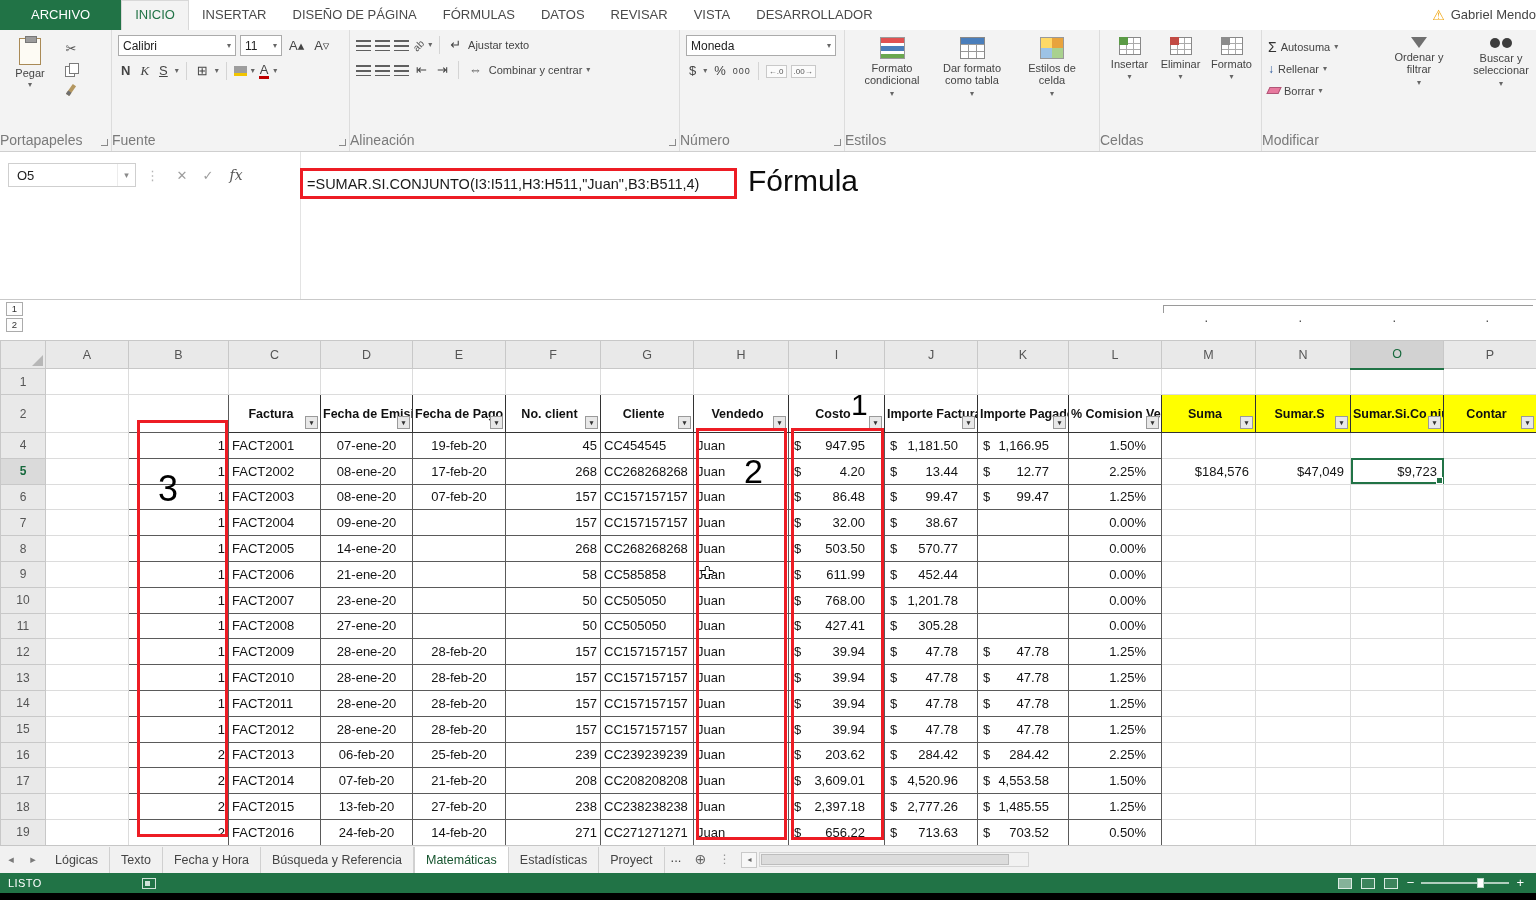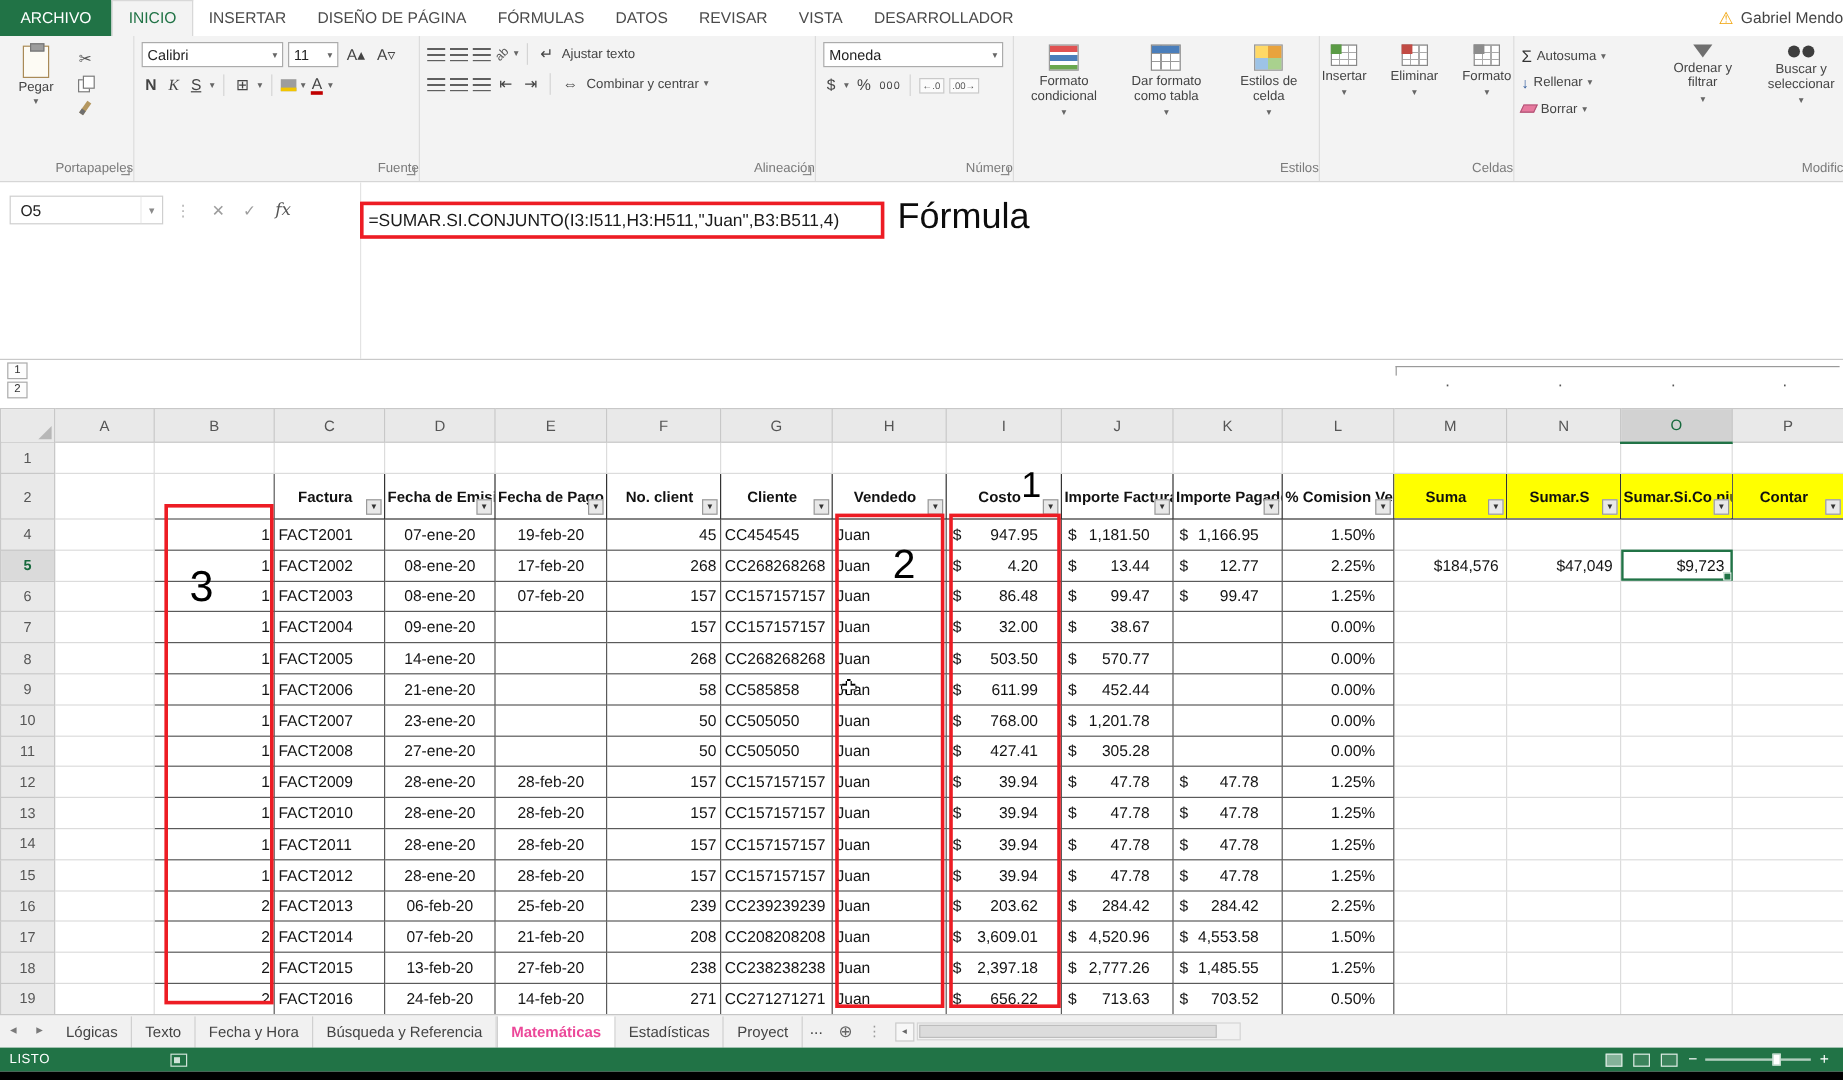--- a/index.html
+++ b/index.html
@@ -2,30 +2,30 @@
 <html><head>
 <meta charset="utf-8">
 <style>
   * { box-sizing: border-box; margin: 0; padding: 0; }
   html,body { width:1536px; height:900px; overflow:hidden; }
   body { font-family:"Liberation Sans", sans-serif; background:#fff; position:relative; color:#222; }
 
   
   .tabsrow { position:absolute; left:0; top:0; width:1536px; height:30px; background:#fff; display:flex; align-items:stretch; font-size:13px; }
   .tab { padding:0 13px; line-height:30px; color:#4a4a4a; cursor:default; white-space:nowrap; }
-  .t-file { background:#217346; color:#fff; padding:0 17px; }
+  .t-file { background:#217346; color:#fff; padding:0 31px; }
   .t-active { color:#217346; background:#f3f3f3; border:1px solid #d8d8d8; border-bottom:none; line-height:28px; }
   .userarea { margin-left:auto; display:flex; align-items:center; gap:6px; line-height:30px; color:#444; white-space:nowrap; overflow:hidden; max-width:148px; flex:0 0 auto; }
   .warn { color:#f0a30a; font-size:14px; }
 
   
   .ribbon { position:absolute; left:0; top:30px; width:1536px; height:122px; background:#f3f3f3; border-bottom:1px solid #cfcfcf; display:flex; }
   .rgroup { position:relative; border-right:1px solid #dcdcdc; display:flex; flex-direction:column; flex:0 0 auto; }
   .gcontent { flex:1; padding:5px 6px 0 6px; }
-  .glabel { height:18px; text-align:right; font-size:11px; color:#7a7a7a; line-height:15px; position:relative; }
+  .glabel { height:18px; text-align:left; font-size:14px; color:#7a7a7a; line-height:15px; position:relative; }
   .dlg { position:absolute; right:3px; bottom:5px; width:7px; height:7px; border-right:1px solid #8a8a8a; border-bottom:1px solid #8a8a8a; }
   .g-clip { width:112px; } .g-font { width:238px; } .g-align { width:330px; }
   .g-num { width:165px; } .g-styles { width:255px; } .g-cells { width:162px; } .g-mod { flex:1; }
 
   .g-clip .gcontent { display:flex; gap:8px; }
   .paste-btn { width:48px; display:flex; flex-direction:column; align-items:center; gap:2px; font-size:11px; color:#444; padding-top:3px; }
   .i-clipboard { width:22px; height:27px; background:#fdfbf4; border:1px solid #a98a56; position:relative; }
   .i-clipboard::before { content:""; position:absolute; left:5px; top:-3px; width:10px; height:5px; background:#9c9c9c; border:1px solid #777; }
   .dd { font-size:8px; color:#666; line-height:8px; }
   .clip-mini { display:flex; flex-direction:column; gap:7px; padding-top:6px; font-size:13px; color:#555; }
@@ -43,21 +43,21 @@
   .sep-v { width:1px; height:18px; background:#d4d4d4; margin:0 3px; }
   .i-fill { width:13px; height:10px; background:#9d9d9d; border-bottom:3px solid #f2c500; }
   .a-red { border-bottom:3px solid #c00000; line-height:13px; font-size:13px; color:#444; padding:0 1px; }
   .i-lines { width:15px; height:11px; background:repeating-linear-gradient(to bottom,#5f5f5f 0 2px,transparent 2px 5px); }
   .rot { display:inline-block; transform:rotate(-45deg); font-size:10px; color:#555; }
   .lbl11 { font-size:11px; color:#444; white-space:nowrap; }
   .tiny { font-size:8px; color:#555; border:1px solid #c9c9c9; background:#fbfbfb; padding:1px 2px; }
   .num000 { font-size:9px; color:#444; letter-spacing:1px; }
 
   .bigbtn { display:flex; flex-direction:column; align-items:center; text-align:center; font-size:11px; color:#444; line-height:1.12; gap:3px; padding:2px 3px; }
-  .g-styles .gcontent, .g-cells .gcontent { display:flex; gap:14px; justify-content:center; }
+  .g-styles .gcontent, .g-cells .gcontent { display:flex; gap:4px; justify-content:center; }
   .g-styles .bigbtn { width:76px; } .g-cells .bigbtn { width:48px; }
   .i-cond { width:25px; height:22px; border:1px solid #9a9a9a; background:linear-gradient(to bottom,#e05252 0 5px,#fff 5px 8px,#4a7ebb 8px 13px,#fff 13px 16px,#6aa84f 16px 21px); }
   .i-table { width:25px; height:22px; border:1px solid #888;
     background-image:linear-gradient(#4a7ebb 0 6px, transparent 6px),
       repeating-linear-gradient(to right, transparent 0 7px, #999 7px 8px),
       repeating-linear-gradient(to bottom, transparent 0 6px, #999 6px 7px);
     background-color:#fff; }
   .i-cellstyles { width:24px; height:22px; border:1px solid #999; background:conic-gradient(#e8a33d 0 90deg,#a9d18e 90deg 180deg,#9dc3e6 180deg 270deg,#ffd966 270deg); }
   .i-cell { width:22px; height:18px; border:1px solid #888; background-color:#fff;
     background-image:repeating-linear-gradient(to right, transparent 0 6px, #aaa 6px 7px),
@@ -125,21 +125,21 @@
   #lbl2 { left:744px; top:152px; font-size:34px; }
   #lbl3 { left:158px; top:168px; font-size:36px; }
   #cursor { position:absolute; left:701px; top:264px; font-size:15px; color:#fff;
     text-shadow:-1px 0 0 #000, 1px 0 0 #000, 0 -1px 0 #000, 0 1px 0 #000; pointer-events:none; }
 
   
   .sheettabs { position:absolute; left:0; top:845px; width:1536px; height:28px; background:#f1f1f1; border-top:1px solid #c6c6c6; display:flex; align-items:stretch; }
   .tnav { width:22px; text-align:center; line-height:27px; color:#7a7a7a; font-size:11px; }
   .stabs { display:flex; align-items:flex-end; }
   .stab { padding:0 11px; line-height:26px; font-size:12.5px; color:#444; border-right:1px solid #d0d0d0; white-space:nowrap; }
-  .stab-active { background:#fff; color:#ec4899; font-weight:bold; border-left:1px solid #d0d0d0; }
+  .stab-active { background:#fff; color:#14532d; font-weight:normal; border-left:1px solid #d0d0d0; }
   .tbar-el { padding:0 6px; line-height:24px; color:#444; font-size:13px; }
   .addsheet { width:26px; text-align:center; line-height:26px; font-size:14px; color:#666; }
   .tbar-sep { color:#999; line-height:26px; padding:0 5px; font-size:12px; }
   .hscroll { display:flex; align-items:center; gap:2px; margin-left:6px; }
   .hs-arrow { width:16px; height:16px; border:1px solid #c9c9c9; background:#f7f7f7; font-size:8px; line-height:14px; text-align:center; color:#666; }
   .hs-track { width:270px; height:15px; background:#f1f1f1; border:1px solid #d5d5d5; position:relative; }
   .hs-thumb { position:absolute; left:1px; top:1px; width:248px; height:11px; background:#dcdcdc; border:1px solid #bdbdbd; }
 
   
   .statusbar { position:absolute; left:0; top:873px; width:1536px; height:20px; background:#217346; color:#fff; display:flex; align-items:center; font-size:11px; }

